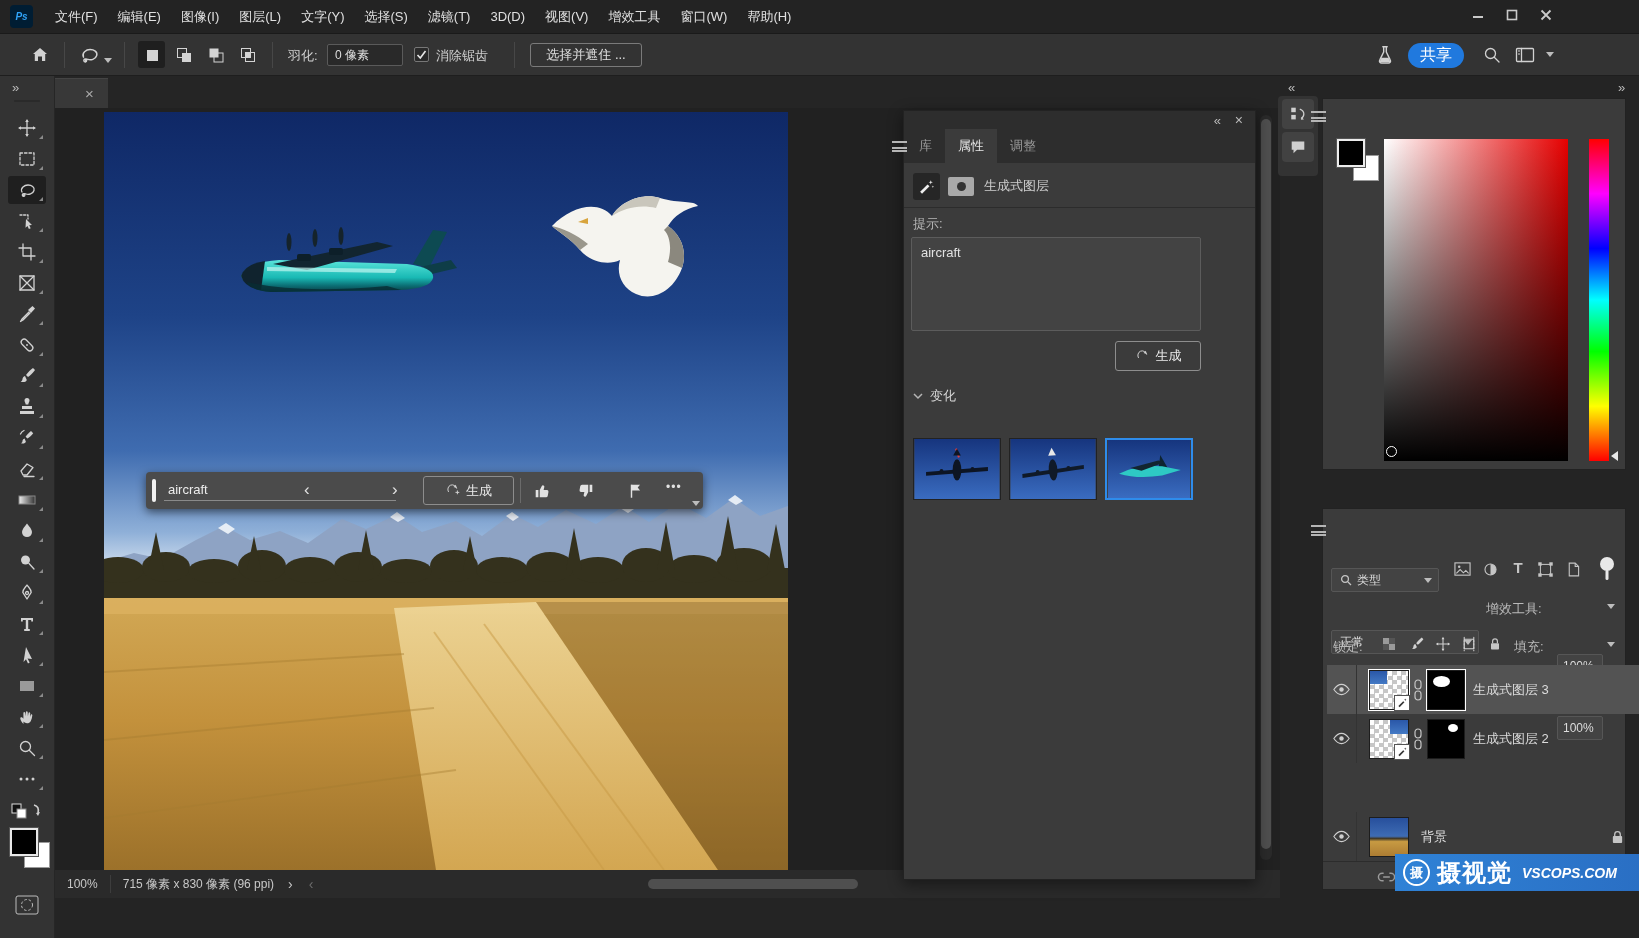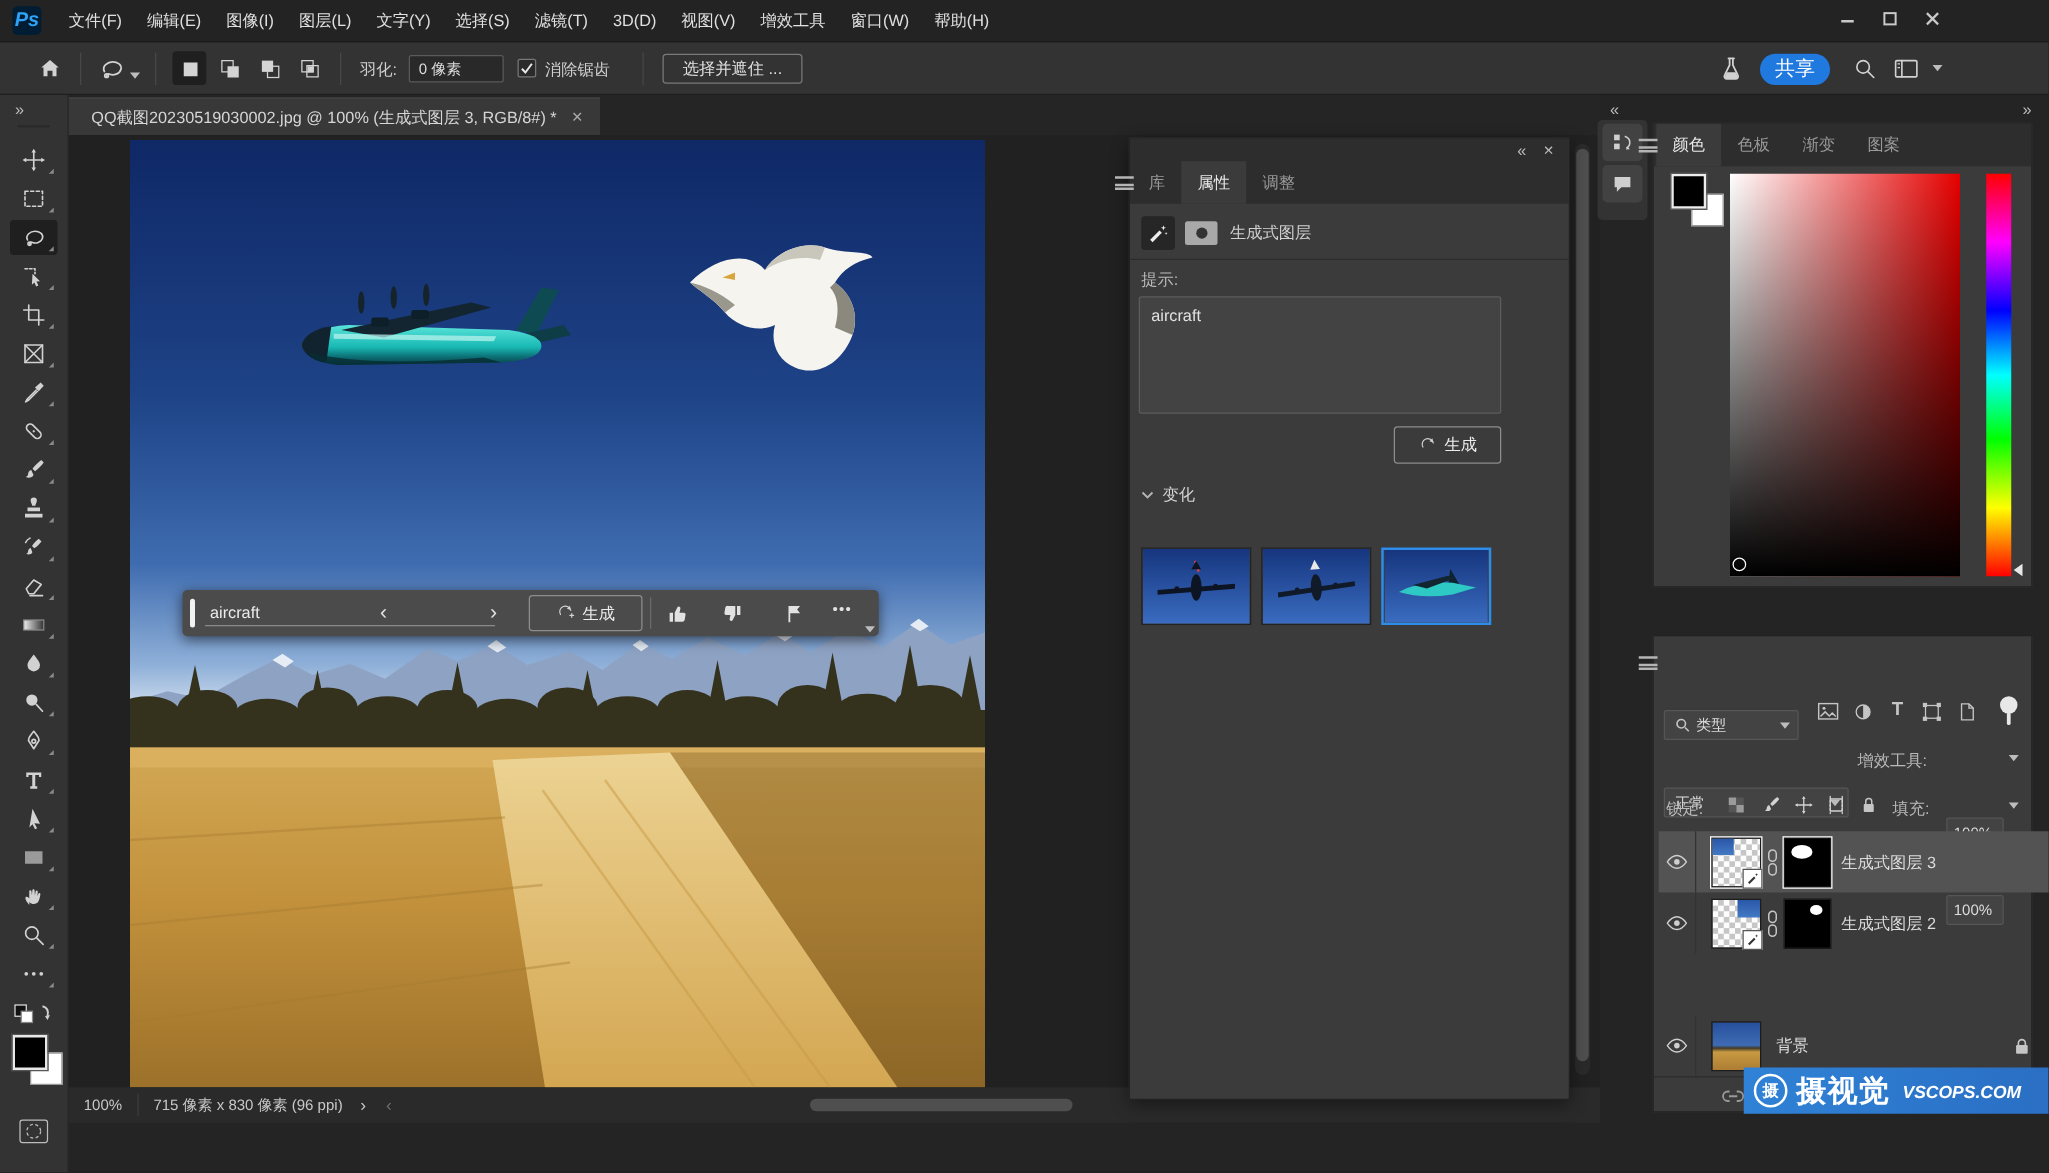--- a/index.html
+++ b/index.html
@@ -6,21 +6,21 @@
   *{box-sizing:border-box;font-family:"Liberation Sans","DejaVu Sans",sans-serif;}
   #app{position:relative;width:1639px;height:938px;background:#242424;overflow:hidden;color:#ddd;}
   .abs{position:absolute;}
   .row{display:flex;align-items:center;}
   .ic{display:inline-flex;align-items:center;justify-content:center;}
   svg{display:block;}
   .stroke{stroke:#d2d2d2;fill:none;stroke-width:1.3;stroke-linecap:round;stroke-linejoin:round;}
   .fillic{fill:#d2d2d2;}
   
   .titlebar{position:absolute;left:0;top:0;width:1639px;height:34px;background:#232323;display:flex;align-items:center;border-bottom:1px solid #1a1a1a;}
-  .pslogo{width:23px;height:23px;margin:0 12px 0 10px;background:#001d33;border-radius:4px;color:#2fa3f7;font-weight:bold;font-size:16px;display:flex;align-items:center;justify-content:center;font-style:italic;}
+  .pslogo{width:23px;height:23px;margin:0 12px 0 10px;background:#001d33;border-radius:4px;color:#2fa3f7;font-weight:bold;font-size:10px;display:flex;align-items:center;justify-content:center;font-style:italic;}
   .menu-item{padding:0 10px;font-size:13px;color:#e0e0e0;cursor:default;line-height:34px;}
   .winctl{position:absolute;right:76px;top:0;display:flex;}
   .winbtn{width:34px;height:30px;display:flex;align-items:center;justify-content:center;}
   
   .optionsbar{position:absolute;left:0;top:34px;width:1639px;height:42px;background:#333333;border-bottom:1px solid #1e1e1e;}
   .sep{position:absolute;top:8px;width:1px;height:26px;background:#474747;}
   .obtxt{font-size:13px;color:#cfcfcf;}
   .field{background:#292929;border:1px solid #5a5a5a;border-radius:2px;color:#dedede;font-size:12px;display:flex;align-items:center;padding:0 7px;}
   .obbtn{border:1px solid #7a7a7a;border-radius:3px;color:#e0e0e0;font-size:13px;display:flex;align-items:center;justify-content:center;background:transparent;}
   .pill{background:#2079de;color:#fff;border-radius:13px;font-size:16px;display:flex;align-items:center;justify-content:center;}
@@ -334,21 +334,20 @@
     <div class="abs ic" style="left:12px;top:816px;width:30px;height:26px;">
       <svg width="26" height="22">
           <rect x="2" y="2" width="22" height="18" rx="2" fill="none" stroke="#bdbdbd"></rect>
           <circle cx="13" cy="11" r="5.5" fill="none" stroke="#bdbdbd" stroke-dasharray="2.5 2"></circle>
         </svg>
     </div>
   </div>
 
   <div class="tabrow">
     <div class="doctab">
-      <span>QQ截图20230519030002.jpg @ 100% (生成式图层 3, RGB/8#) *</span>
       <span style="margin-left:12px;color:#aaa;font-size:15px;">×</span>
     </div>
   </div>
 
   <div class="canvasarea">
     <div class="abs" style="left:49px;top:4px;width:684px;height:758px;">
       <svg width="684" height="758" viewBox="0 0 684 758">
         <defs>
           <linearGradient id="sky" x1="0" y1="0" x2="0" y2="1">
             <stop offset="0" stop-color="#0f2866"></stop>
@@ -589,26 +588,20 @@
     </div>
     <div class="dockbtn">
       <svg width="18" height="18" viewBox="0 0 20 20">
           <path fill="#cfcfcf" d="M3 4h14v9H9l-4 4v-4H3z"></path>
         </svg>
     </div>
   </div>
   <span class="abs collapsetxt" style="left:1618px;top:80px;">»</span>
 
   <div class="panel" style="left:1322px;top:98px;width:304px;height:372px;box-shadow:none;">
-    <div class="ptabs">
-      <div class="ptab active" style="margin-left:2px;">颜色</div>
-      <div class="ptab">色板</div>
-      <div class="ptab">渐变</div>
-      <div class="ptab">图案</div>
-    </div>
     <div class="abs hamb" style="right:12px;top:12px;"></div>
     <div class="abs" style="left:14px;top:40px;width:46px;height:46px;">
       <div class="abs" style="left:16px;top:16px;width:26px;height:26px;background:#fff;border:1px solid #999;"></div>
       <div class="abs" style="left:0;top:0;width:28px;height:28px;background:#000;border:2px solid #ececec;outline:1px solid #555;"></div>
     </div>
     <div class="abs" style="left:61px;top:40px;width:184px;height:322px;background:linear-gradient(to top,#000,rgba(0,0,0,0)),linear-gradient(to right,#fff,#e60000);">
       <div class="abs" style="left:2px;bottom:4px;width:11px;height:11px;border:1.5px solid #fff;border-radius:50%;box-shadow:0 0 2px #000;"></div>
     </div>
     <div class="abs" style="left:266px;top:40px;width:20px;height:322px;background:linear-gradient(180deg,#f00 0%,#f0f 17%,#00f 34%,#0ff 50%,#0f0 66%,#ff0 83%,#f00 100%);"></div>
     <div class="abs" style="left:288px;top:352px;border-top:5px solid transparent;border-bottom:5px solid transparent;border-right:7px solid #e8e8e8;"></div>

